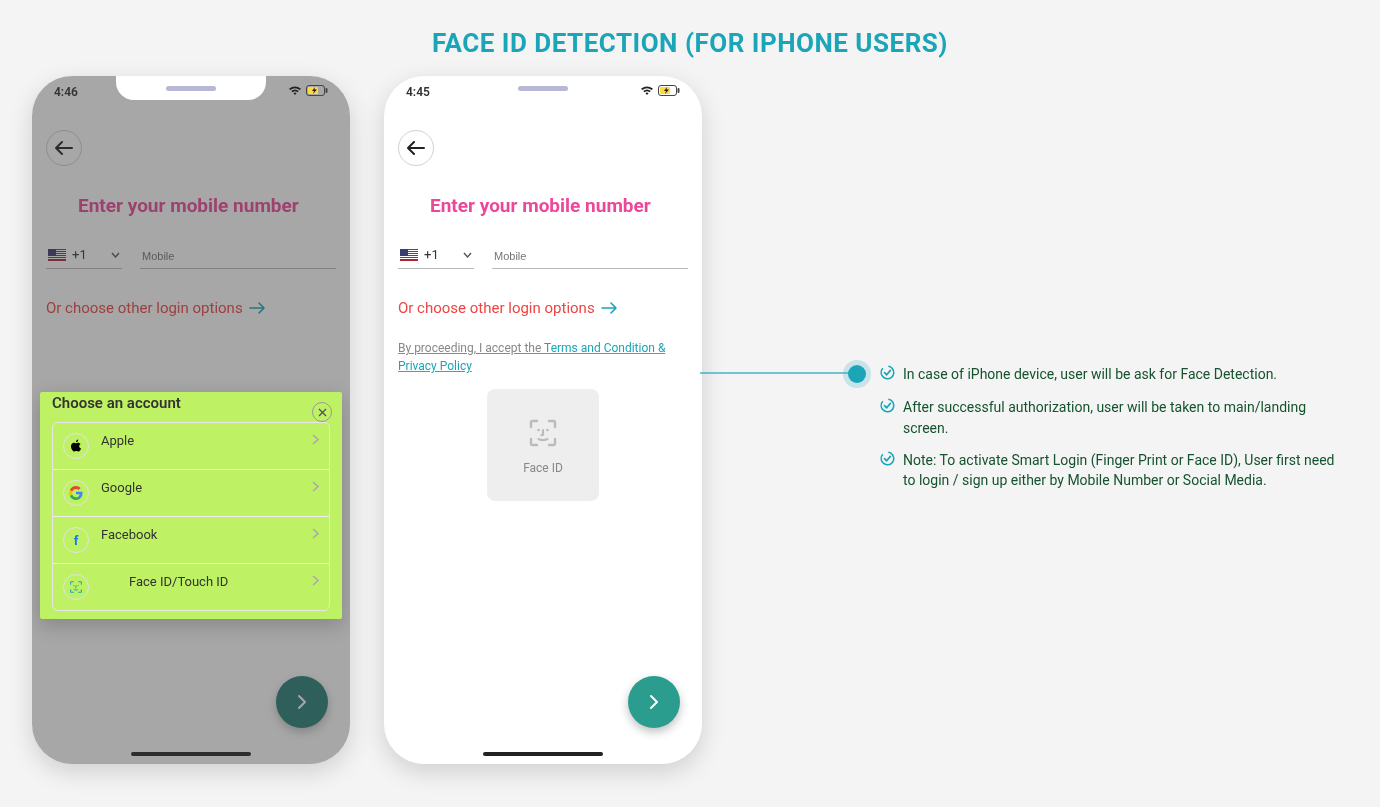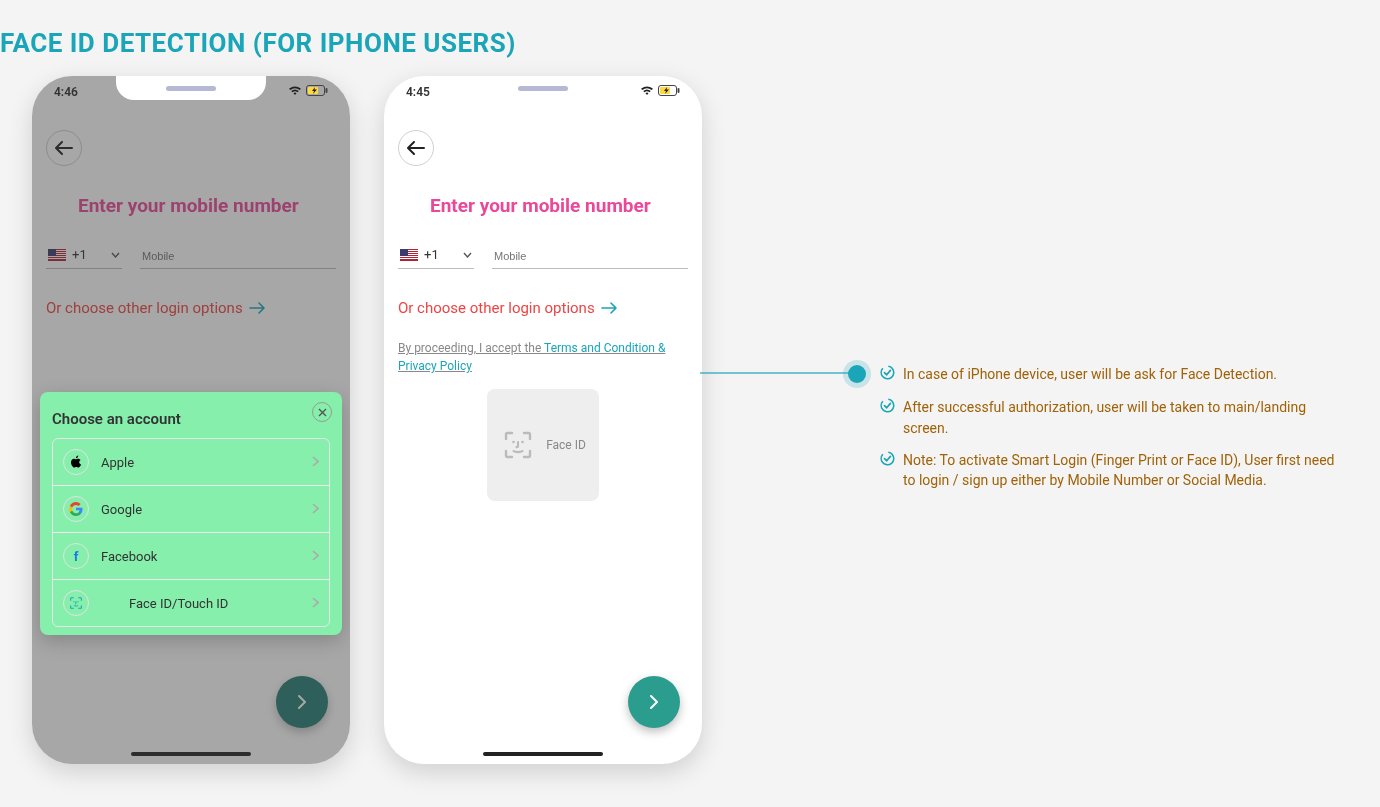--- a/index.html
+++ b/index.html
@@ -5,20 +5,21 @@
   * { box-sizing: border-box; margin: 0; padding: 0; }
   body {
     font-family: -apple-system, BlinkMacSystemFont, 'Segoe UI', Roboto, Helvetica, Arial, sans-serif;
     background: #f4f4f4;
     width: 1380px;
     height: 807px;
     overflow: hidden;
     color: #333;
   }
   .page-title {
+    text-align: center;
     color: #1aa5b8;
     font-weight: 700;
     font-size: 26px;
     padding: 28px 0 18px;
     letter-spacing: 0.5px;
   }
   .stage {
     display: flex;
     align-items: flex-start;
     gap: 34px;
@@ -117,53 +118,53 @@
     margin-top: 22px;
     line-height: 1.5;
     text-decoration: underline;
   }
   .terms a { color:#1aa5b8; text-decoration:none; }
   .faceid-box {
     width: 112px; height: 112px;
     background: #eeeeee;
     border-radius: 8px;
     margin: 14px auto 0;
-    display:flex; flex-direction:row; align-items:center; justify-content:center; gap:10px;
+    display:flex; flex-direction:column; align-items:center; justify-content:center; gap:10px;
     color:#888; font-size:12px;
   }
   .fab {
     position:absolute; bottom:36px; right:22px;
     width:52px; height:52px; border-radius:50%;
     background:#2a9d8f;
     display:flex; align-items:center; justify-content:center;
     box-shadow: 0 4px 10px rgba(0,0,0,0.25);
     cursor:pointer;
   }
   .home-indicator {
     position:absolute; bottom:8px; left:50%; transform:translateX(-50%);
     width:120px; height:4px; border-radius:3px; background:#222;
   }
   
   .sheet {
     position:absolute; left:8px; right:8px; top:316px;
-    background:#86efac; border-radius:8px;
+    background:#bef264; border-radius:2px;
     box-shadow: 0 6px 20px rgba(0,0,0,0.2);
     z-index:30;
-    padding: 18px 12px 8px;
+    padding: 2px 12px 8px;
   }
   .sheet-title { font-weight:600; font-size:15px; margin-bottom:10px; }
   .sheet-close {
     position:absolute; top:10px; right:10px;
     width:20px; height:20px; border-radius:50%;
     border:1px solid #999; display:flex;align-items:center;justify-content:center;
     font-size:11px; cursor:pointer;
   }
   .acct-list { border:1px solid #e6e6e6; border-radius:6px; overflow:hidden; }
   .acct-item {
-    display:flex; align-items:center; gap:12px;
+    display:flex; align-items:flex-start; gap:12px;
     padding:10px 10px;
     border-bottom:1px solid #eee;
     font-size:13px; cursor:pointer;
   }
   .acct-item:last-child { border-bottom:none;gap:40px; }
   .acct-icon {
     width:26px; height:26px; border-radius:50%;
     border:1px solid #e2e2e2;
     display:flex; align-items:center; justify-content:center;
     font-size:13px; font-weight:700;
@@ -181,21 +182,21 @@
   }
   .pulse {
     position:absolute; top:365px; left:848px;
     width:18px; height:18px; border-radius:50%;
     background:#1aa5b8;
     box-shadow: 0 0 0 5px rgba(26,165,184,0.2);
   }
   .notes {
     position:absolute; top:364px; left:880px;
     width: 470px;
-    font-size:14px; color:#a16207;
+    font-size:14px; color:#14532d;
   }
   .note-item { display:flex; gap:8px; margin-bottom:12px; line-height:1.45; }
   .note-check { color:#1aa5b8; flex-shrink:0; margin-top:1px; }
 </style>
 </head>
 <body>
 
 <div class="page-title">FACE ID DETECTION (FOR IPHONE USERS)</div>
 
 <div class="stage">

